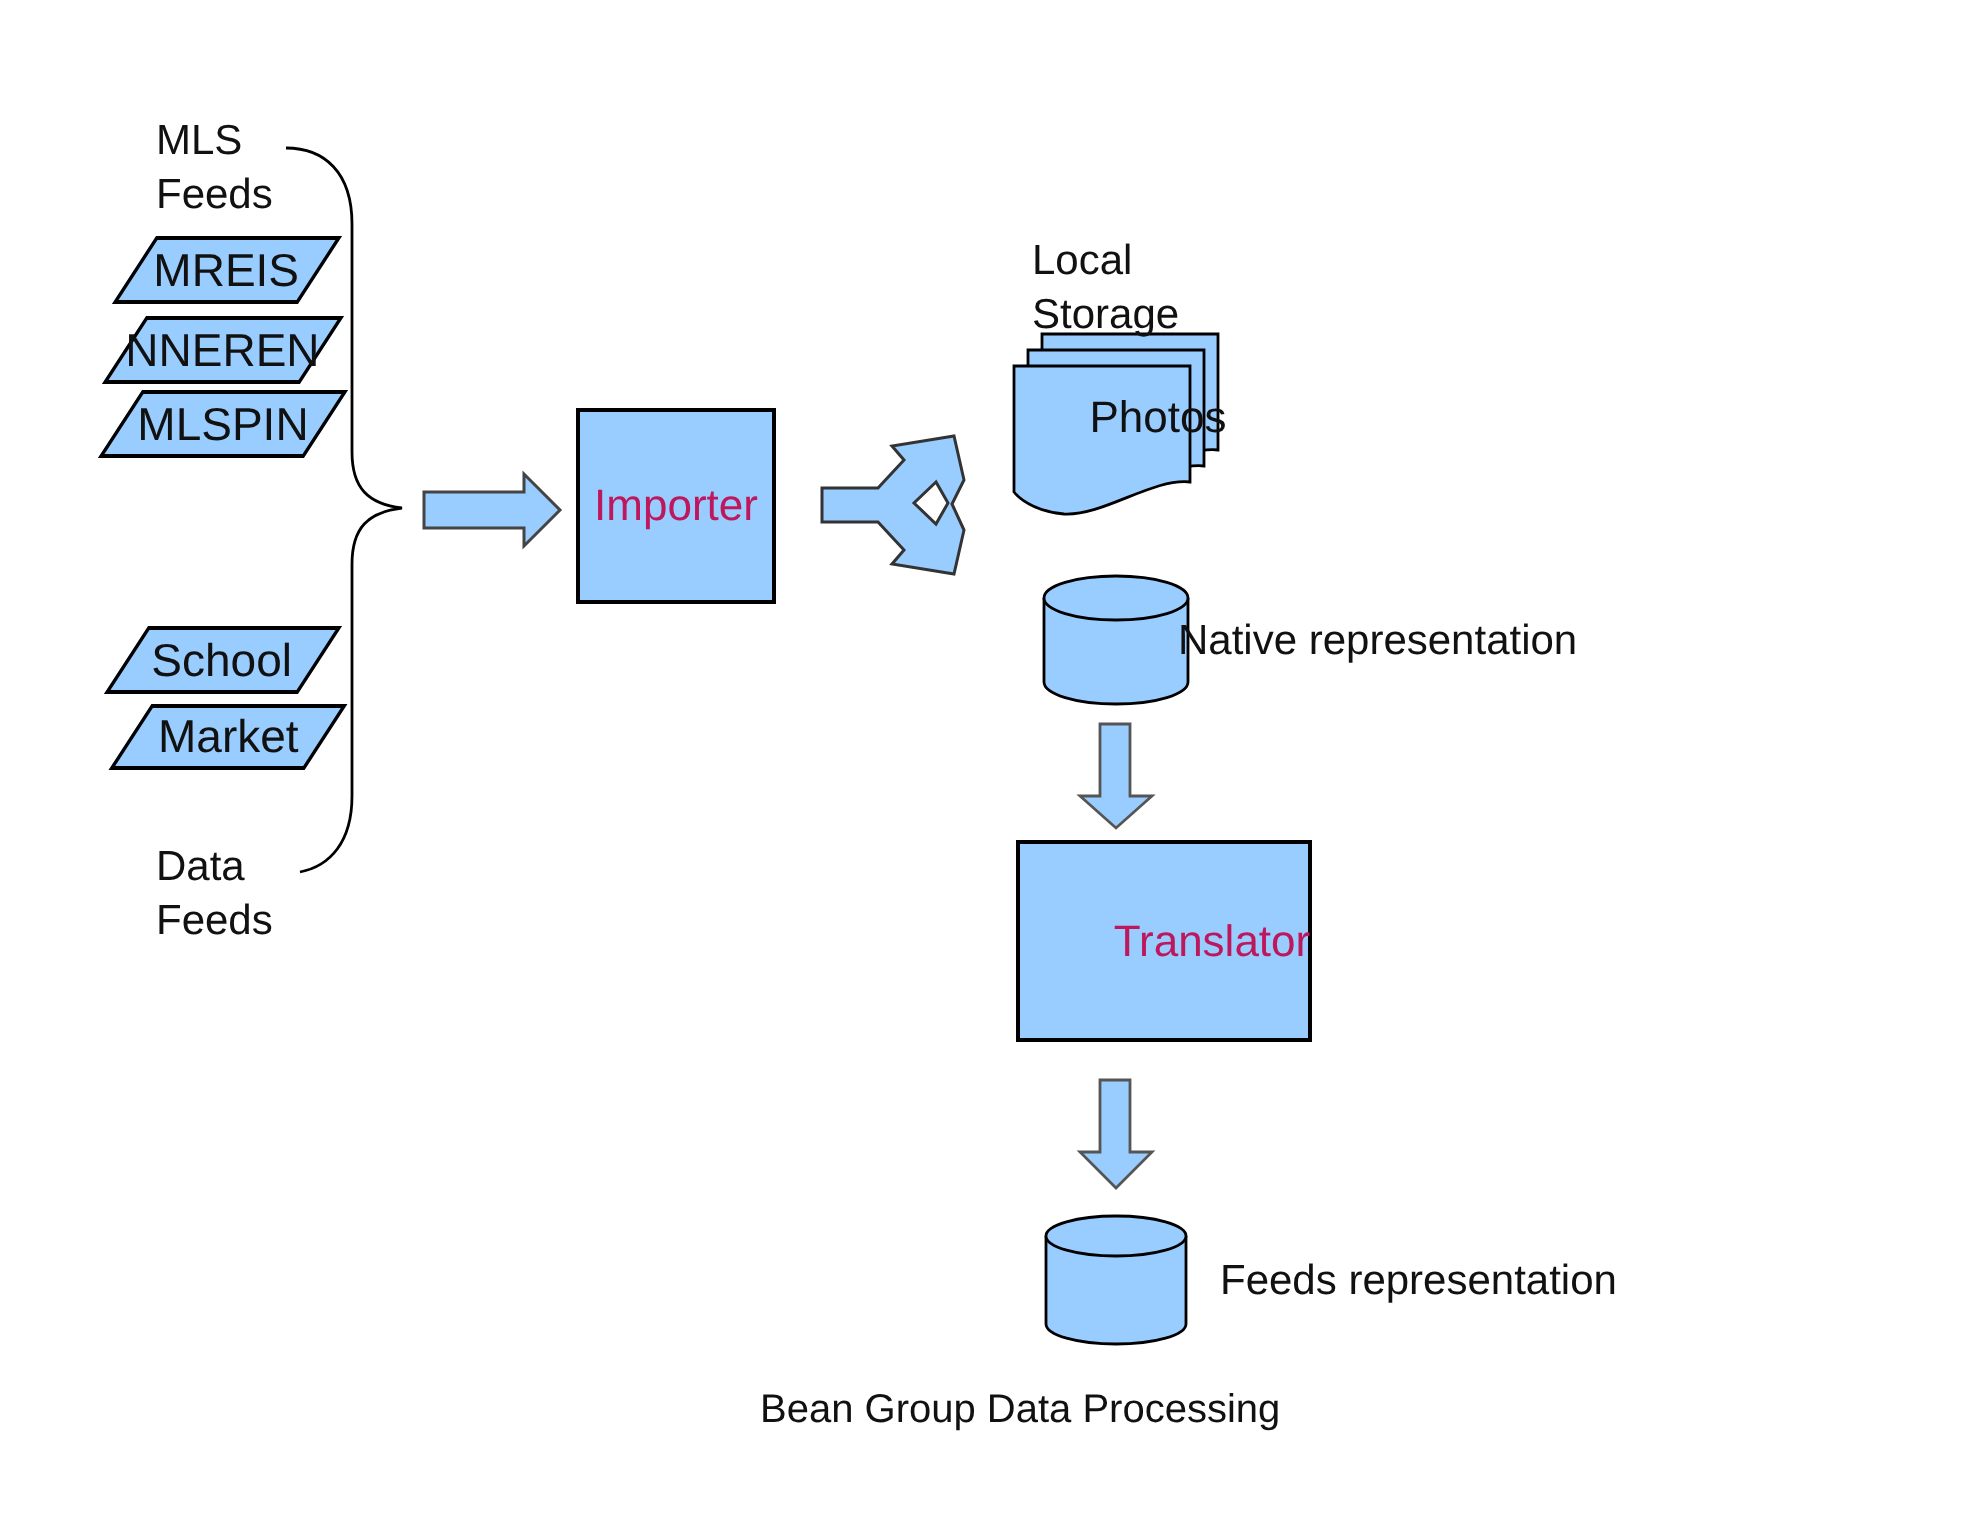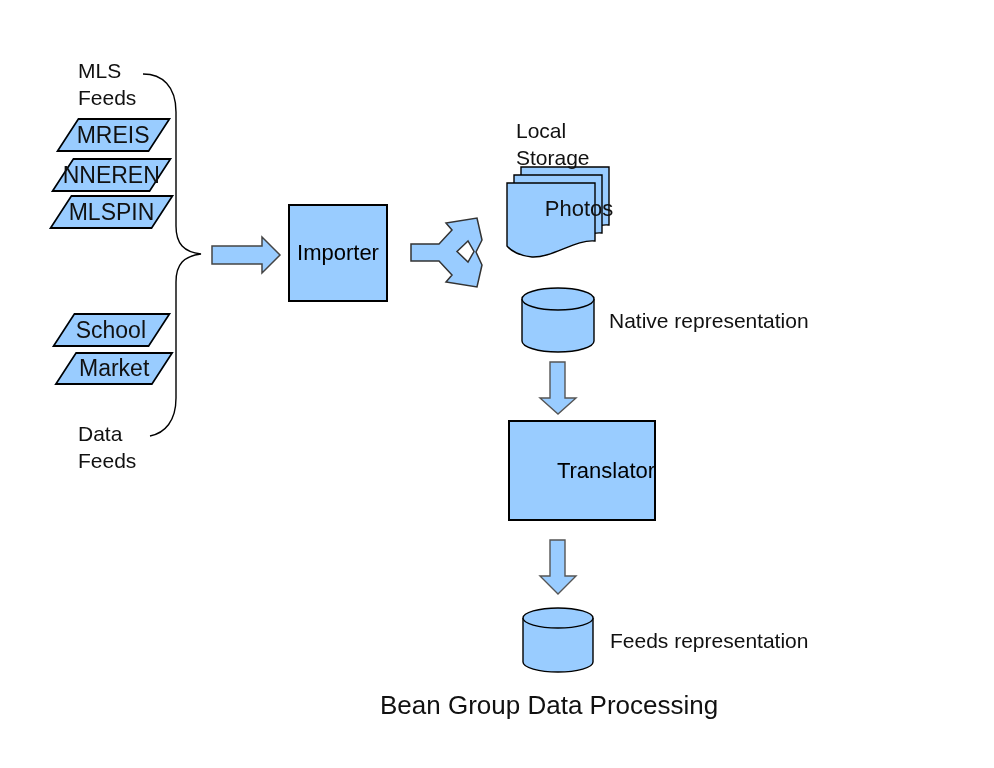--- a/index.html
+++ b/index.html
@@ -45,34 +45,34 @@
   .p-school { left: 63px; top: 313px; width: 93px; height: 30px; }
   .p-market { left: 65px; top: 352px; width: 94px; height: 29px; }
   .box {
     position: absolute;
     background: #99CCFF;
     border: 2px solid #000000;
     display: flex;
     align-items: center;
     justify-content: center;
     font-size: 22px;
-    color: #000000;
+    color: #be185d;
   }
   .box-importer   { left: 288px; top: 204px; width: 96px; height: 94px; }
   .box-translator { left: 508px; top: 420px; width: 96px; height: 97px; padding-left: 48px; }
   .lbl-mls-feeds     { left: 78px;  top: 57px;  }
   .lbl-data-feeds    { left: 78px;  top: 420px; }
   .lbl-local-storage { left: 516px; top: 97px; margin-top: 20px;  }
   .lbl-photos {
     left: 507px; top: 196px; width: 88px;
     text-align: center; font-size: 22px; position: absolute; margin-left: 28px;
   }
-  .lbl-native  { left: 609px; top: 307px; white-space: nowrap; }
+  .lbl-native  { left: 589px; top: 307px; white-space: nowrap; }
   .lbl-bean    { left: 610px; top: 627px; white-space: nowrap; }
-  .lbl-caption { left: 380px; top: 692px; font-size: 26px; white-space: nowrap; text-align: center; }
+  .lbl-caption { left: 380px; top: 692px; font-size: 20px; white-space: nowrap; text-align: center; }
 </style>
 </head>
 <body>
 
 <div class="canvas">
 
   <svg class="shapes" viewBox="0 0 994 768">
 
     <path d="M 143,74 C 162,74 176,86 176,112 L 176,226 C 176,244 184,252 201,254
              C 184,256 176,264 176,282 L 176,398 C 176,421 165,433 150,436" fill="none" stroke="#000000" stroke-width="1.4"></path>

